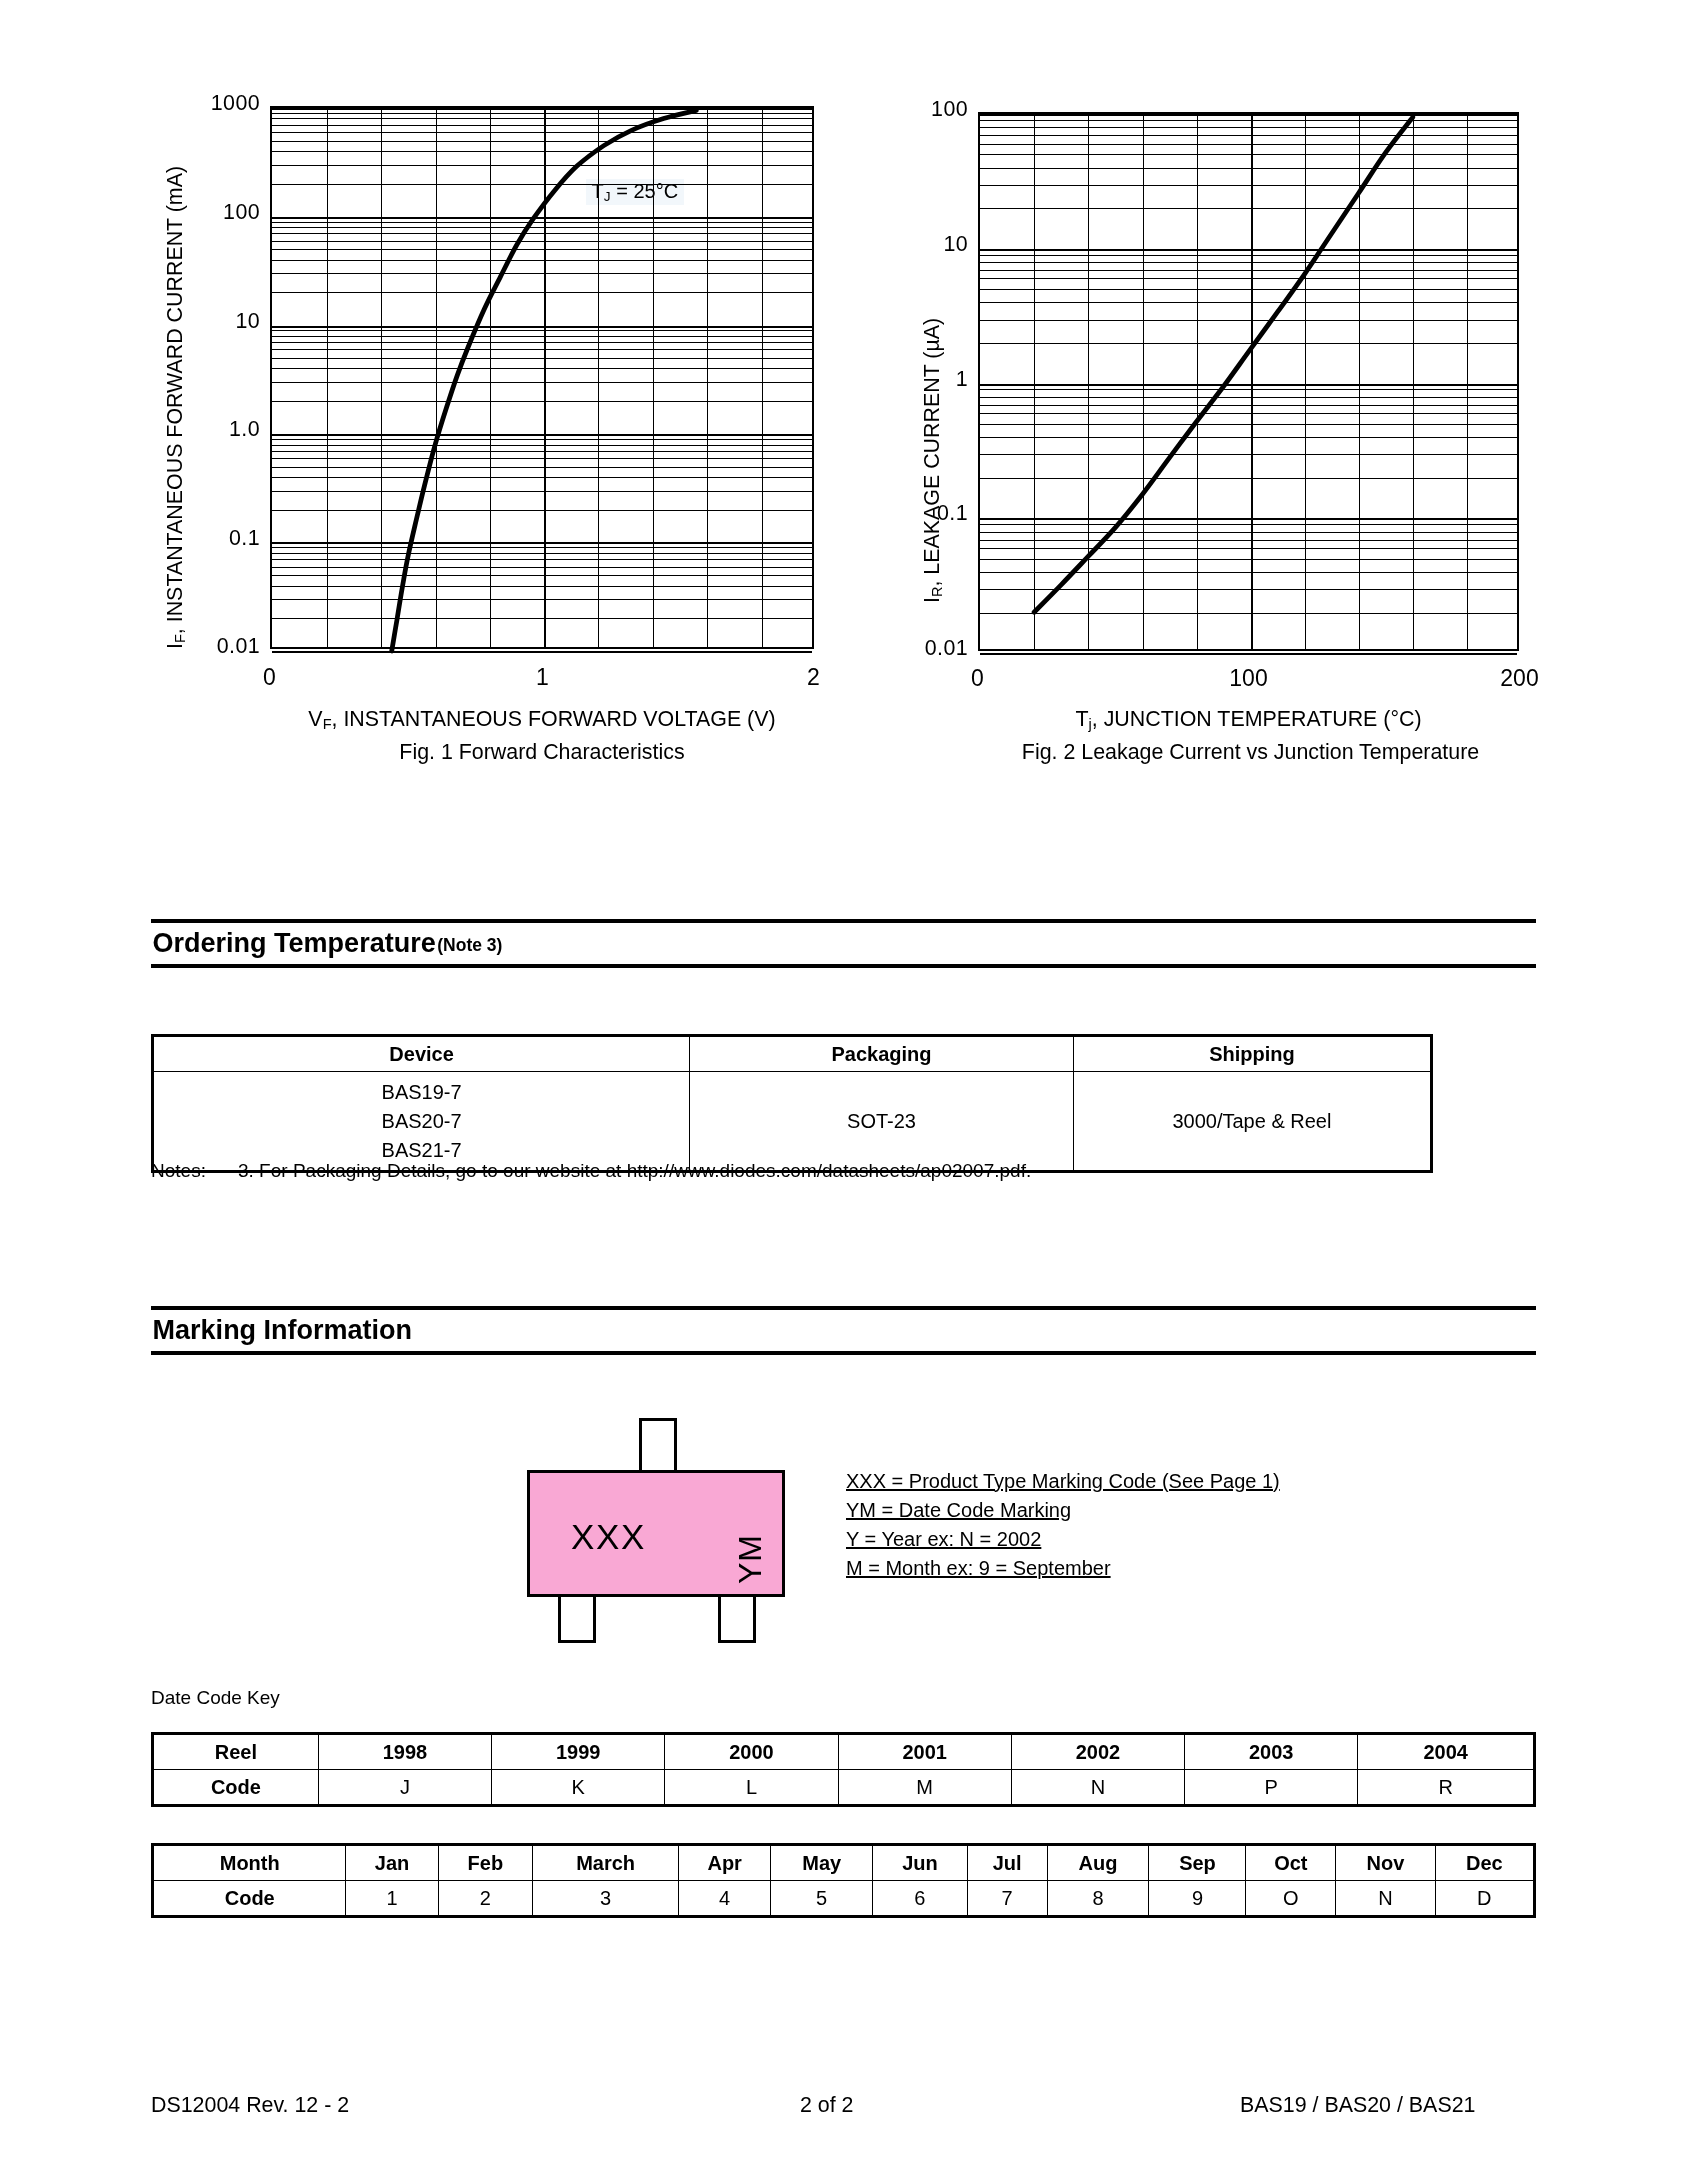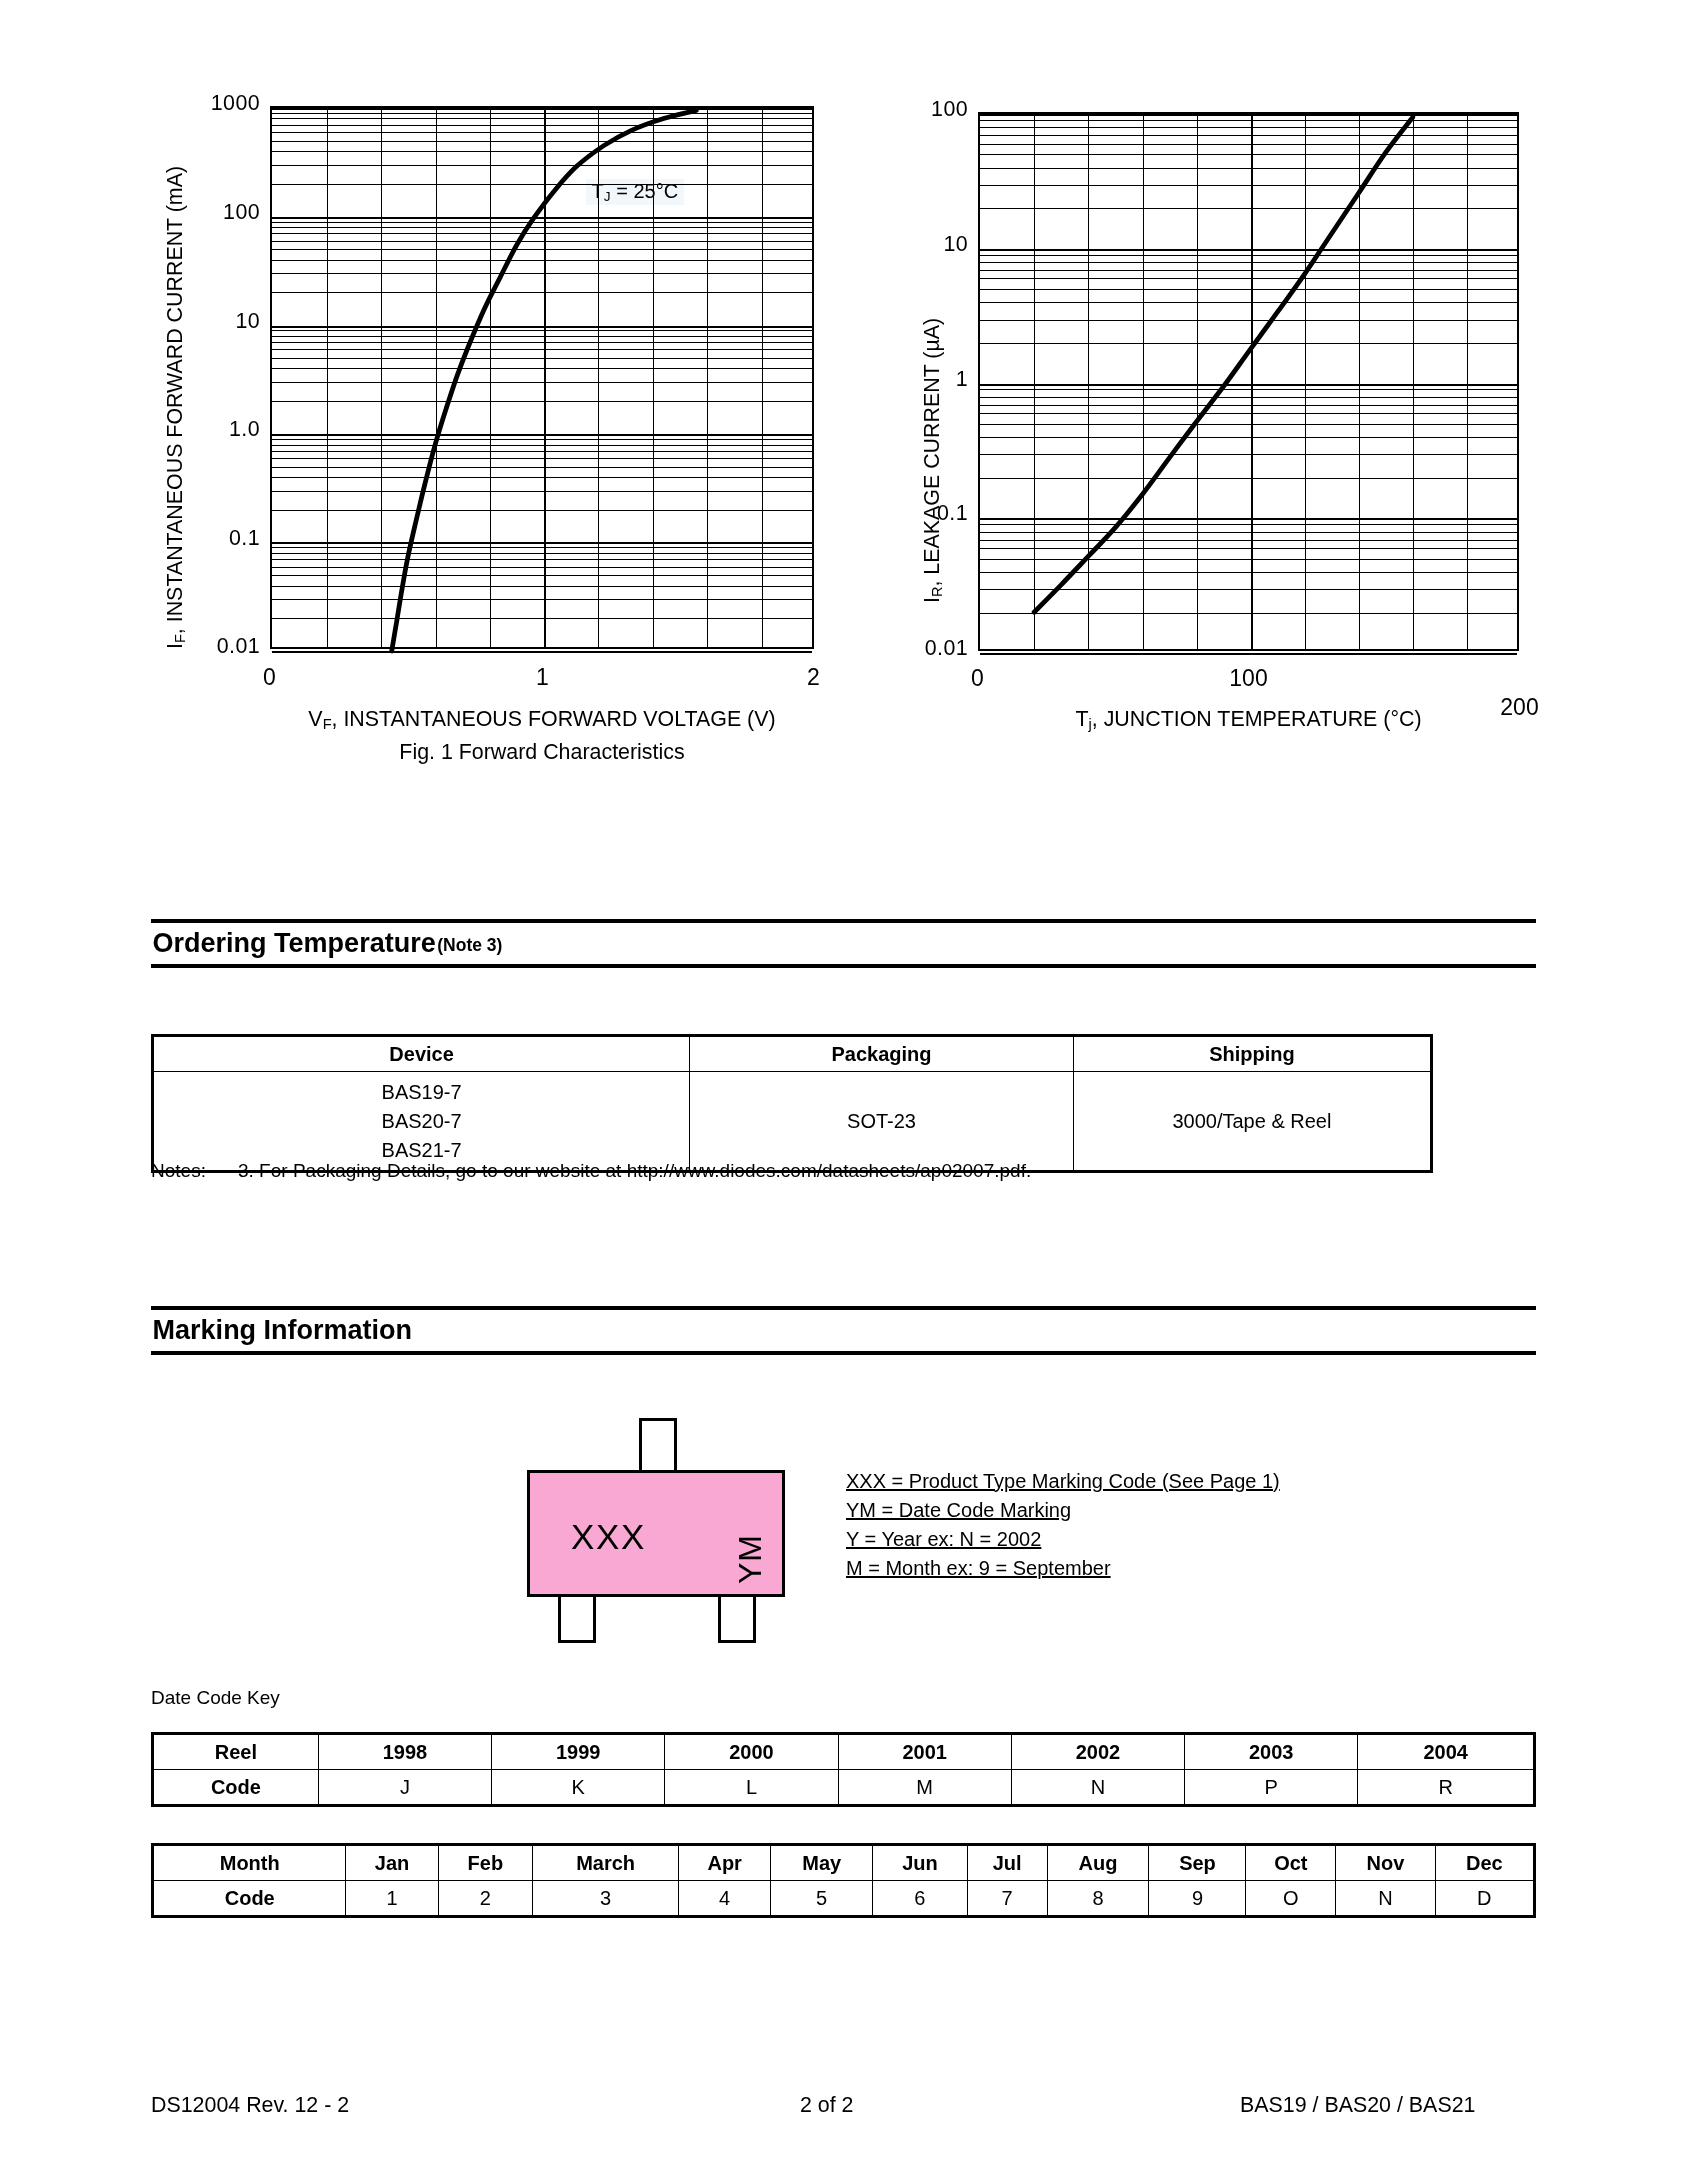--- a/index.html
+++ b/index.html
@@ -245,21 +245,21 @@
     <div id="fig2-yticks">
         <div class="ylab" style="left: 15px; width: 111px; top: 636px;">0.01</div>
         <div class="ylab" style="left: 15px; width: 111px; top: 501px;">0.1</div>
         <div class="ylab" style="left: 15px; width: 111px; top: 367px;">1</div>
         <div class="ylab" style="left: 15px; width: 111px; top: 232px;">10</div>
         <div class="ylab" style="left: 15px; width: 111px; top: 97px;">100</div>
       </div>
     <div id="fig2-xticks">
         <div class="xlab" style="left: 88px; width: 95px; top: 665px;">0</div>
         <div class="xlab" style="left: 359px; width: 95px; top: 665px;">100</div>
-        <div class="xlab" style="left: 630px; width: 95px; top: 694px;">200</div>
+        <div class="xlab" style="left: 630px; width: 95px; top: 665px;">200</div>
       </div>
 
     <div class="plot" id="fig2-plot" style="left:136px; top:112px; width:541px; height:539px;">
       <svg id="fig2-curve" width="541" height="539" viewBox="0 0 682 679" style="position:absolute;left:0;top:0;overflow:visible;">
         <path id="fig2-path" fill="none" stroke="#000" stroke-width="6" stroke-linecap="round" d="M 68.2 627.9 C 73.9 622.1, 90.9 605.0, 102.3 593.3 C 113.7 581.5, 125.0 569.5, 136.4 557.5 C 147.8 545.5, 159.1 534.2, 170.5 521.2 C 181.9 508.2, 193.2 494.0, 204.6 479.4 C 216.0 464.7, 227.3 448.6, 238.7 433.3 C 250.1 418.1, 261.4 402.7, 272.8 387.7 C 284.2 372.7, 295.5 358.5, 306.9 343.3 C 318.3 328.0, 329.6 311.8, 341.0 296.2 C 352.4 280.5, 363.7 265.1, 375.1 249.3 C 386.5 233.5, 397.8 218.0, 409.2 201.5 C 420.6 185.0, 431.9 167.4, 443.3 150.4 C 454.7 133.4, 466.0 116.3, 477.4 99.3 C 488.8 82.3, 500.1 64.1, 511.5 48.2 C 522.9 32.3, 539.9 11.2, 545.6 3.8"></path>
       </svg>
     <div class="gl hmaj" style="top: 539px;"></div>
         <div class="gl h" style="top: 499px;"></div>
         <div class="gl h" style="top: 475px;"></div>
         <div class="gl h" style="top: 458px;"></div>
@@ -303,20 +303,21 @@
         <div class="gl vmaj" style="left: 271px;"></div>
         <div class="gl v" style="left: 325px;"></div>
         <div class="gl v" style="left: 379px;"></div>
         <div class="gl v" style="left: 433px;"></div>
         <div class="gl v" style="left: 487px;"></div>
       </div>
 
     <div class="axis-title" style="left:136px; top:707px; width:541px;">
       <span>T</span><sub>j</sub><span>, JUNCTION TEMPERATURE (°C)</span>
     </div>
+    <div class="fig-cap" style="left:95px; top:740px; width:627px;">Fig. 2  Leakage Current vs Junction Temperature</div>
   </div>
 
   <div class="section" style="top:919px;">
     <h2>Ordering Temperature</h2><span class="note-sup">(Note 3)</span>
   </div>
 
   <table class="heavy" id="ordering-table" style="left:151px; top:1006px; width:1282px;margin-top:28px;">
       <thead>
         <tr>
           <th style="width: 42%;">Device</th>

